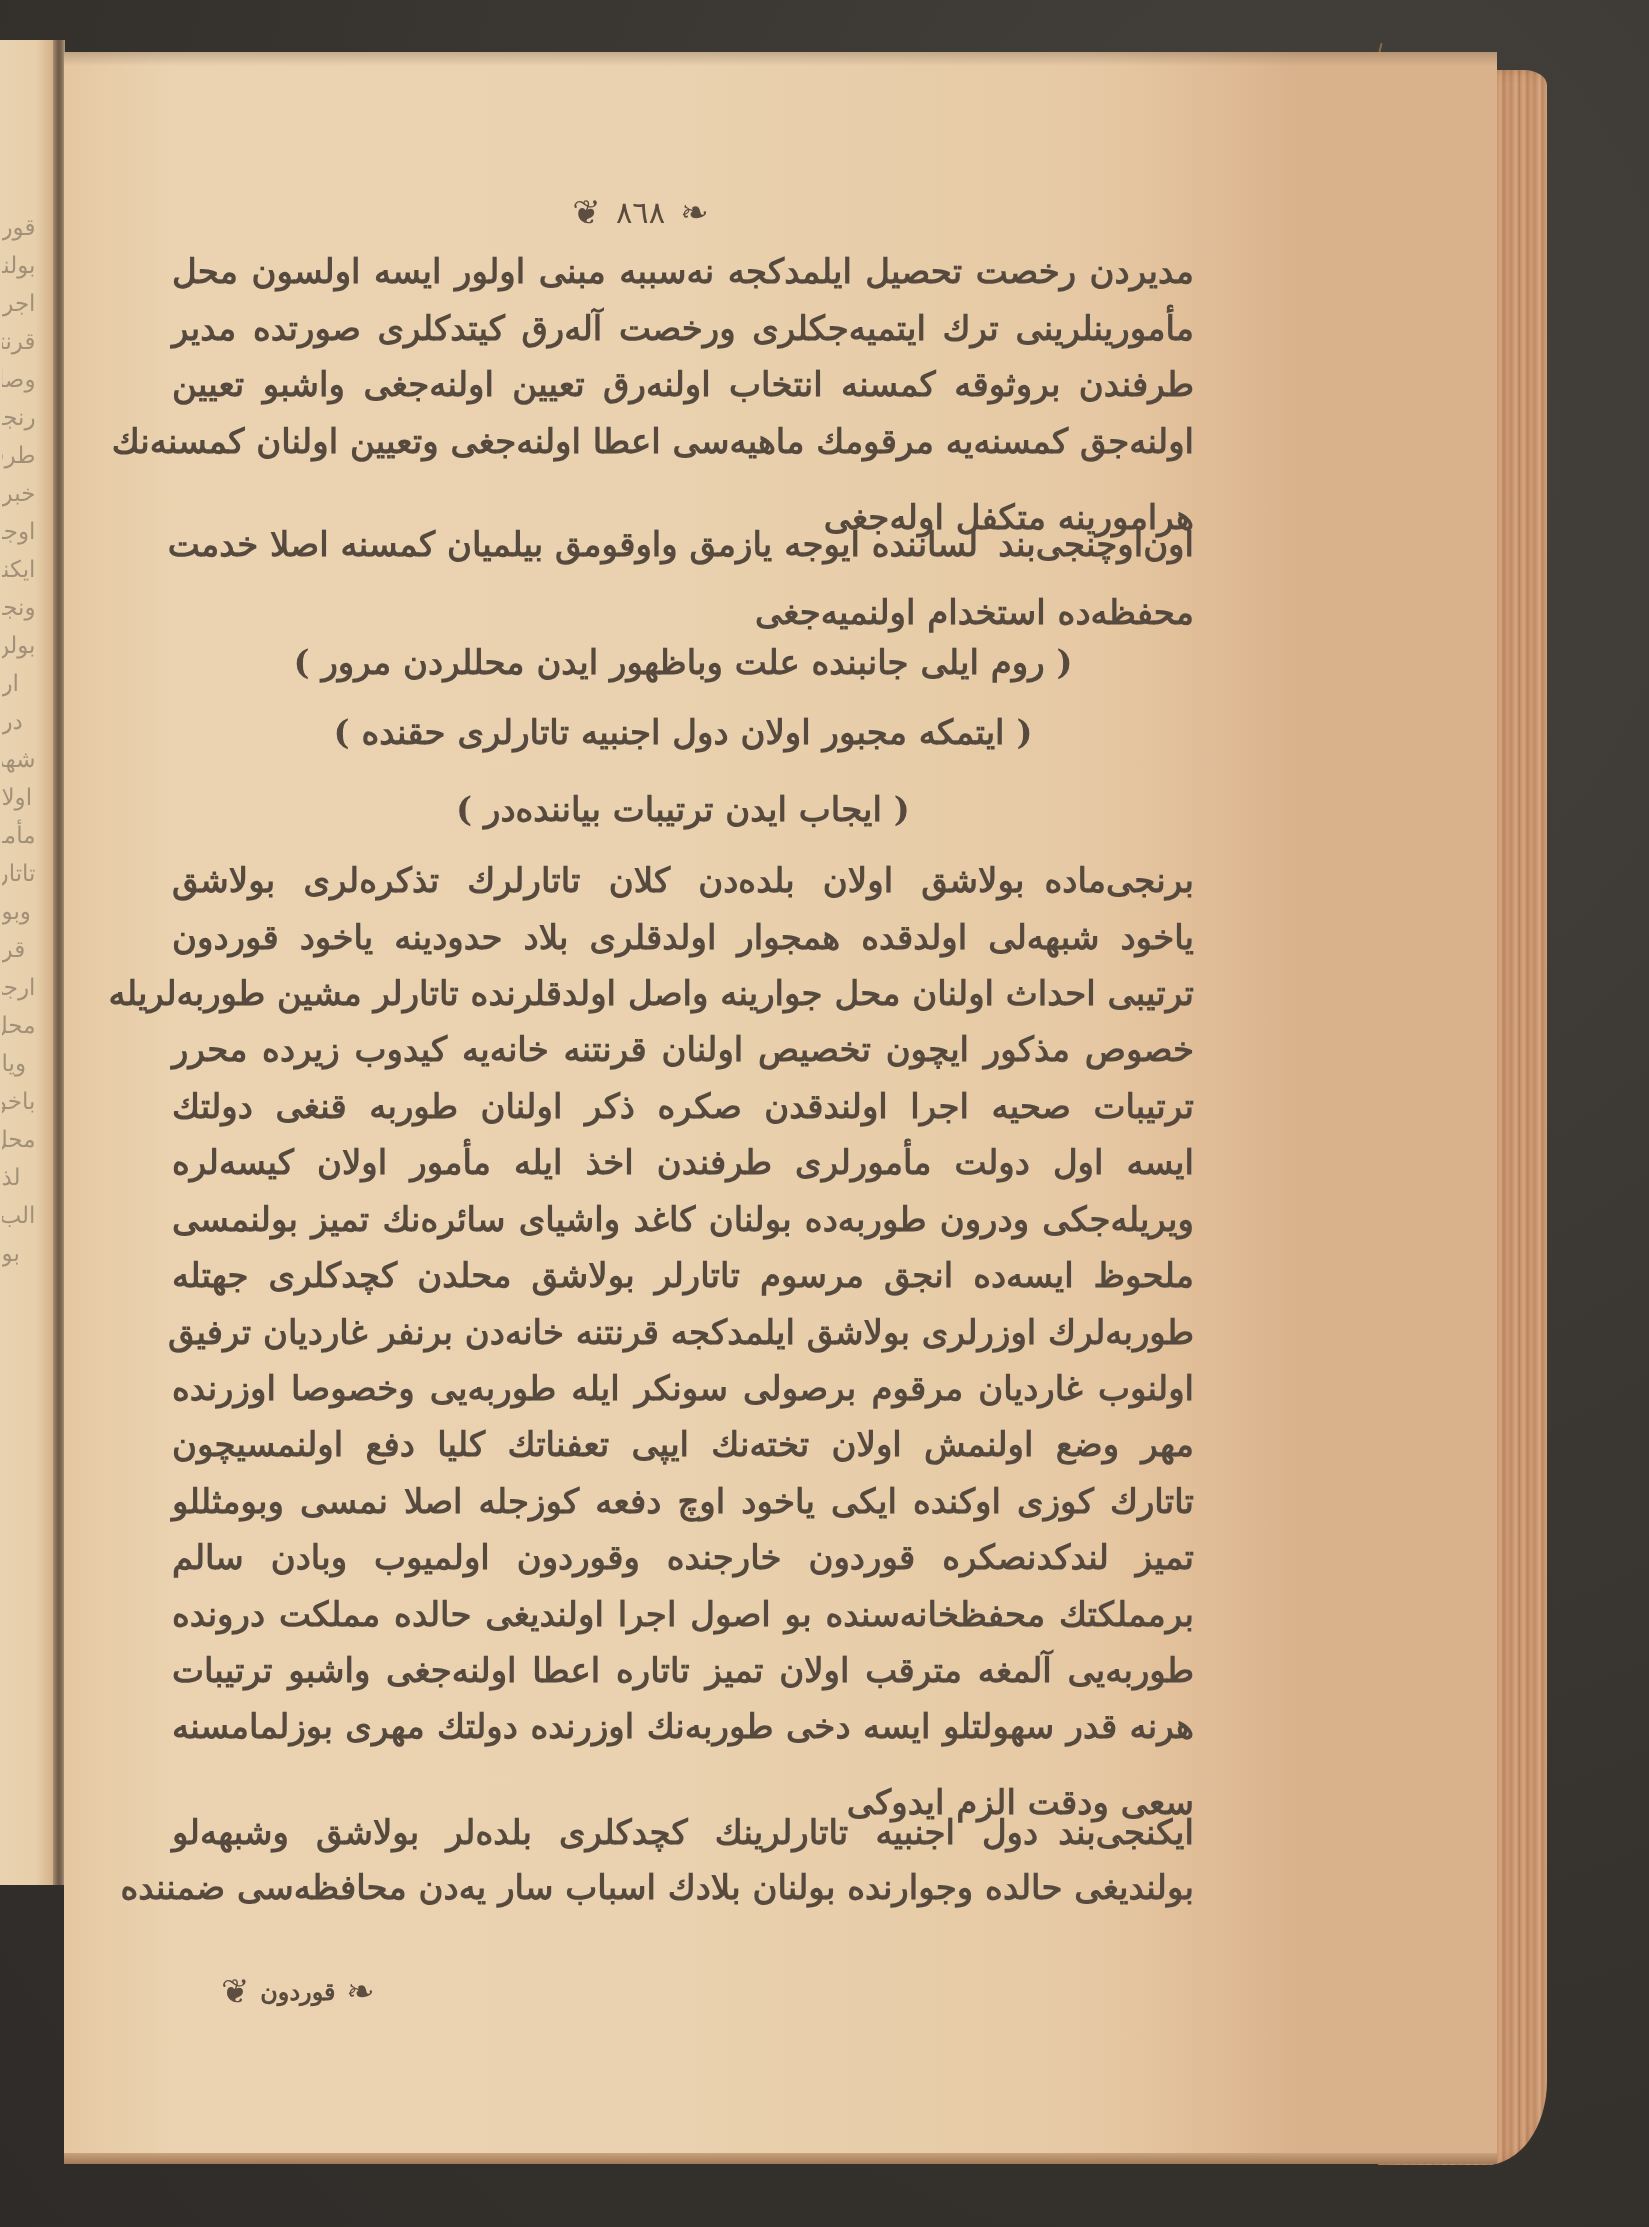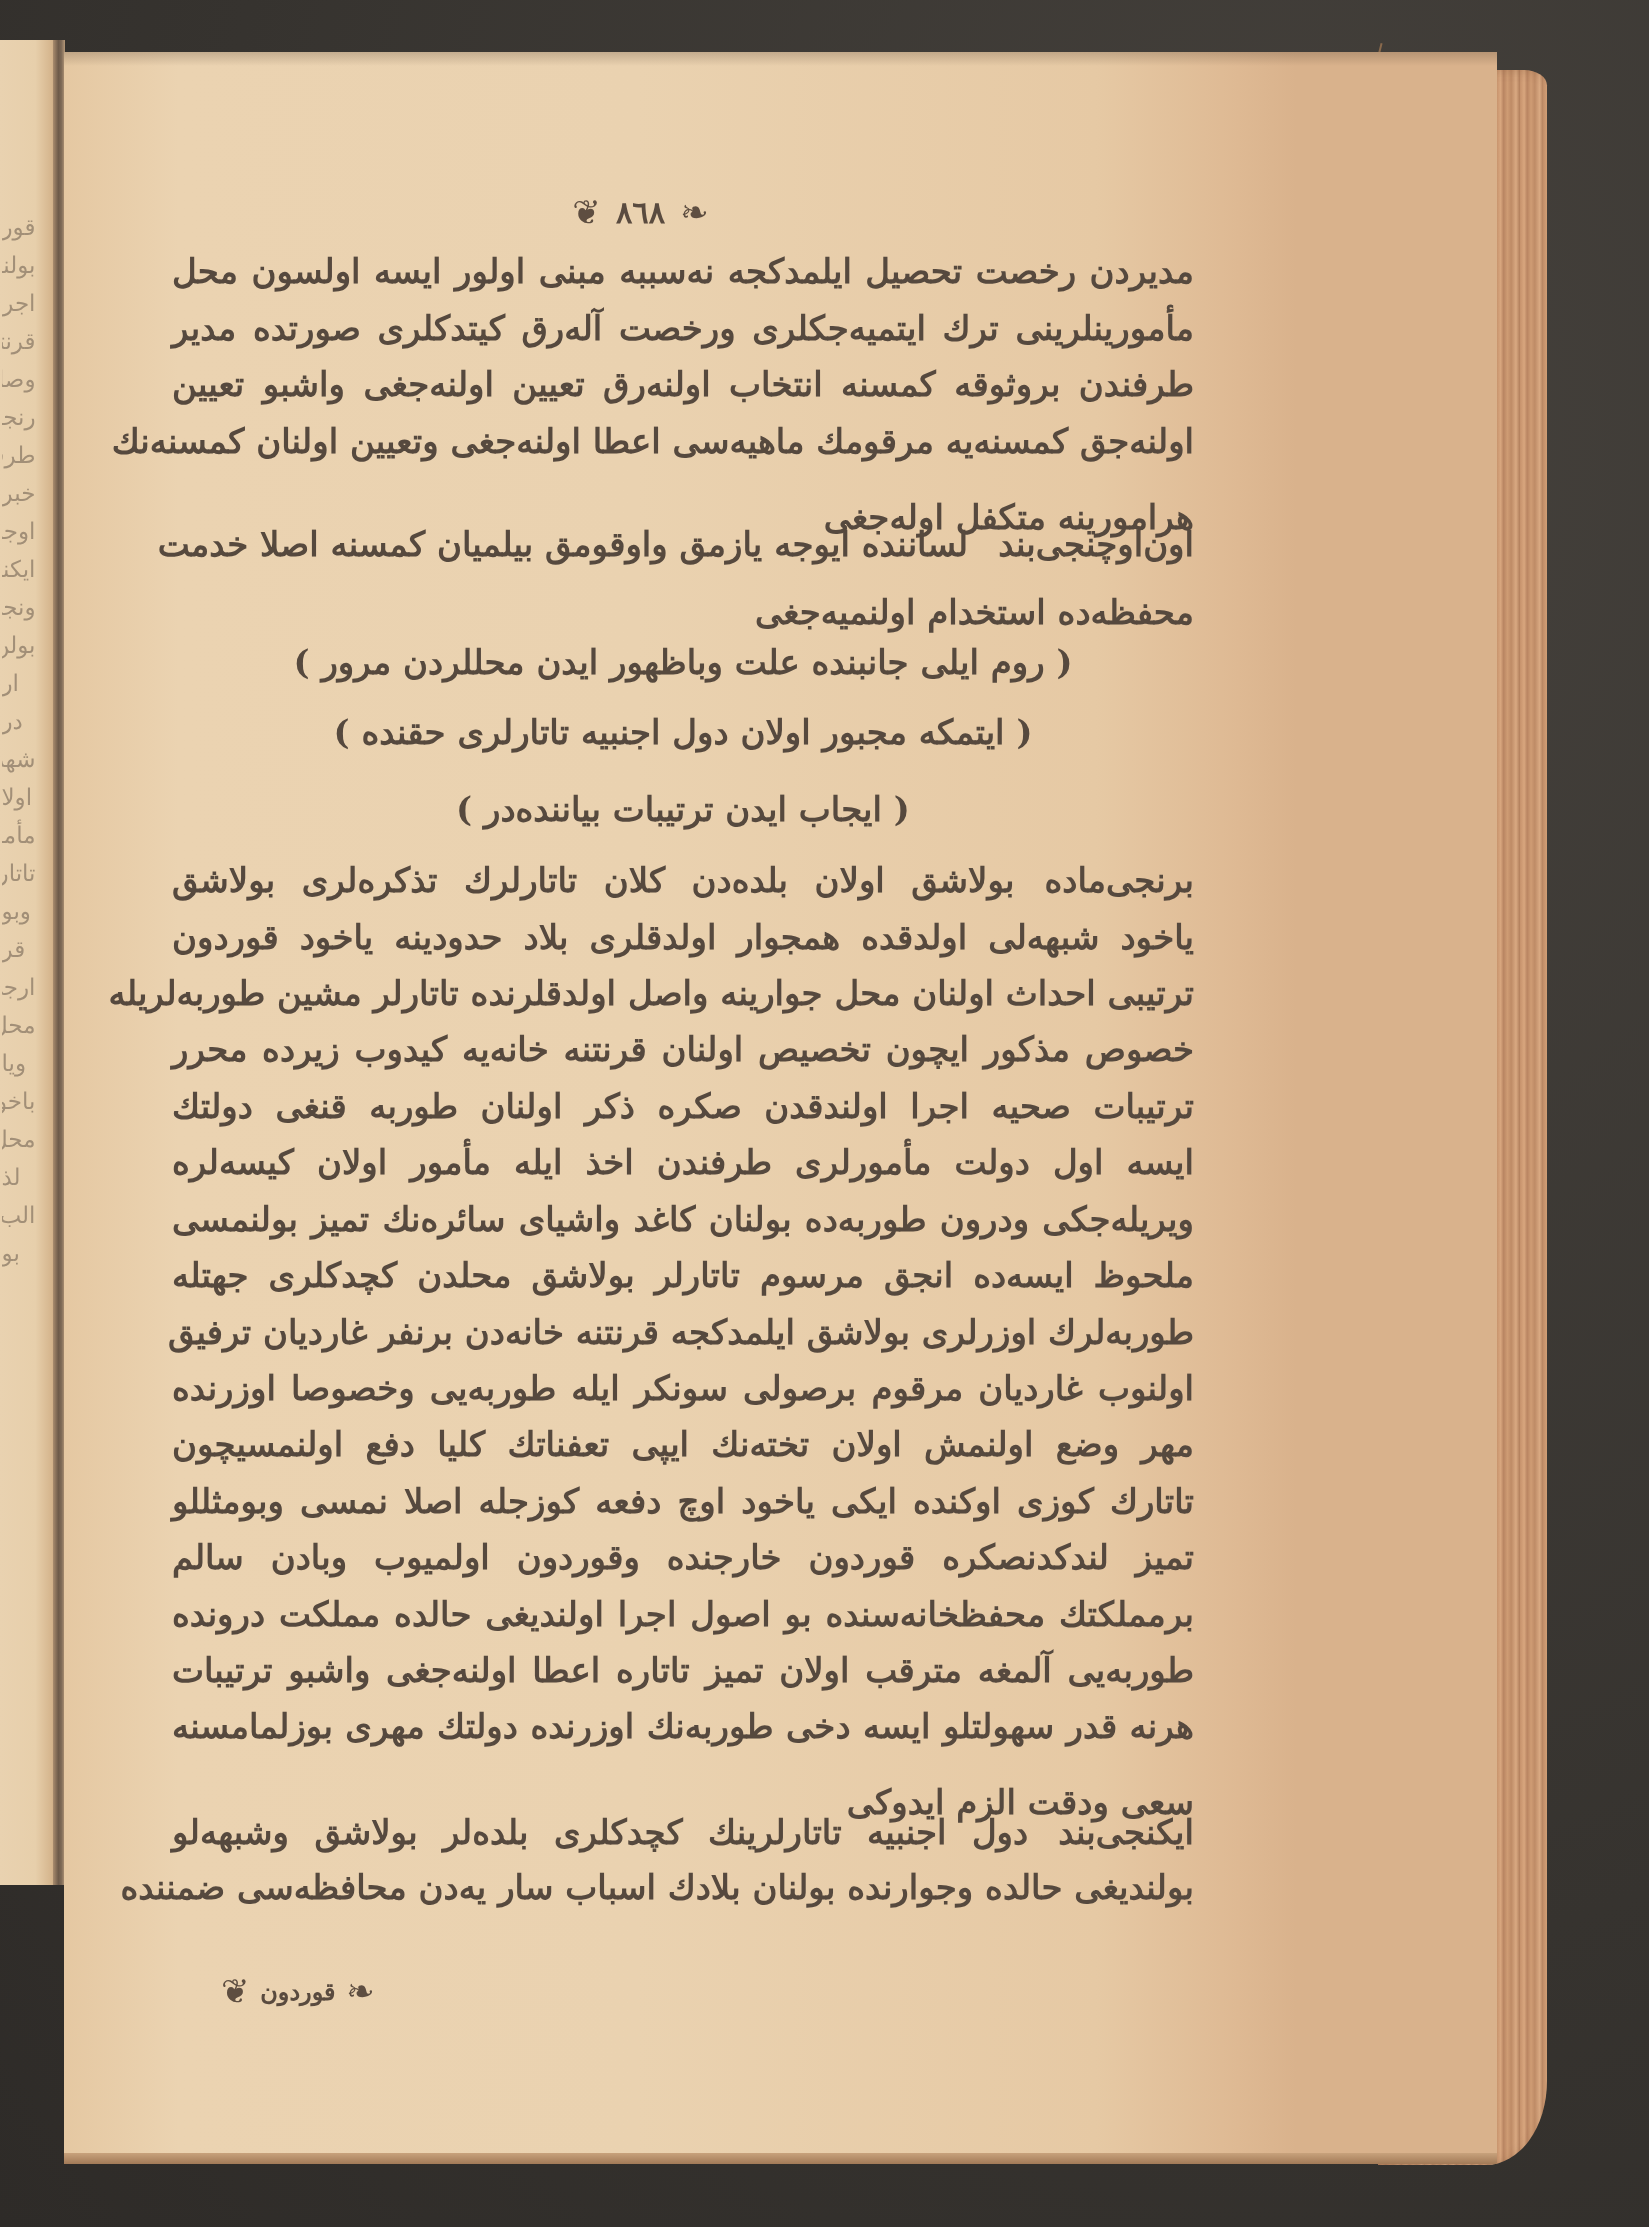--- a/index.html
+++ b/index.html
@@ -117,21 +117,21 @@
       font-family: "DejaVu Serif", serif;
       color: #5a4b3f;
     }
     .ornament {
       font-size: 34px;
       line-height: 1;
       color: #5e4e41;
     }
     .page-number {
       font-size: 30.5px;
-      font-weight: bold;
+      font-weight: normal;
       letter-spacing: 1.5px;
     }
     .line {
       position: absolute;
       right: 0;
       white-space: nowrap;
       font-size: 34px;
       line-height: 46px;
       font-weight: bold;
       text-align: justify;
@@ -141,21 +141,21 @@
     .line.short {
       text-align-last: right;
       margin-top: 19px;
     }
     .line.centered {
       text-align: center;
       text-align-last: center;
     }
     .clause-label {
       display: inline-block;
-      margin-left: 30px;
+      margin-left: 20px;
     }
     .footer-catchword {
       position: absolute;
       left: 221px;
       top: 1974px;
       display: flex;
       align-items: center;
       gap: 10.7px;
       direction: ltr;
       font-family: "DejaVu Serif", serif;

